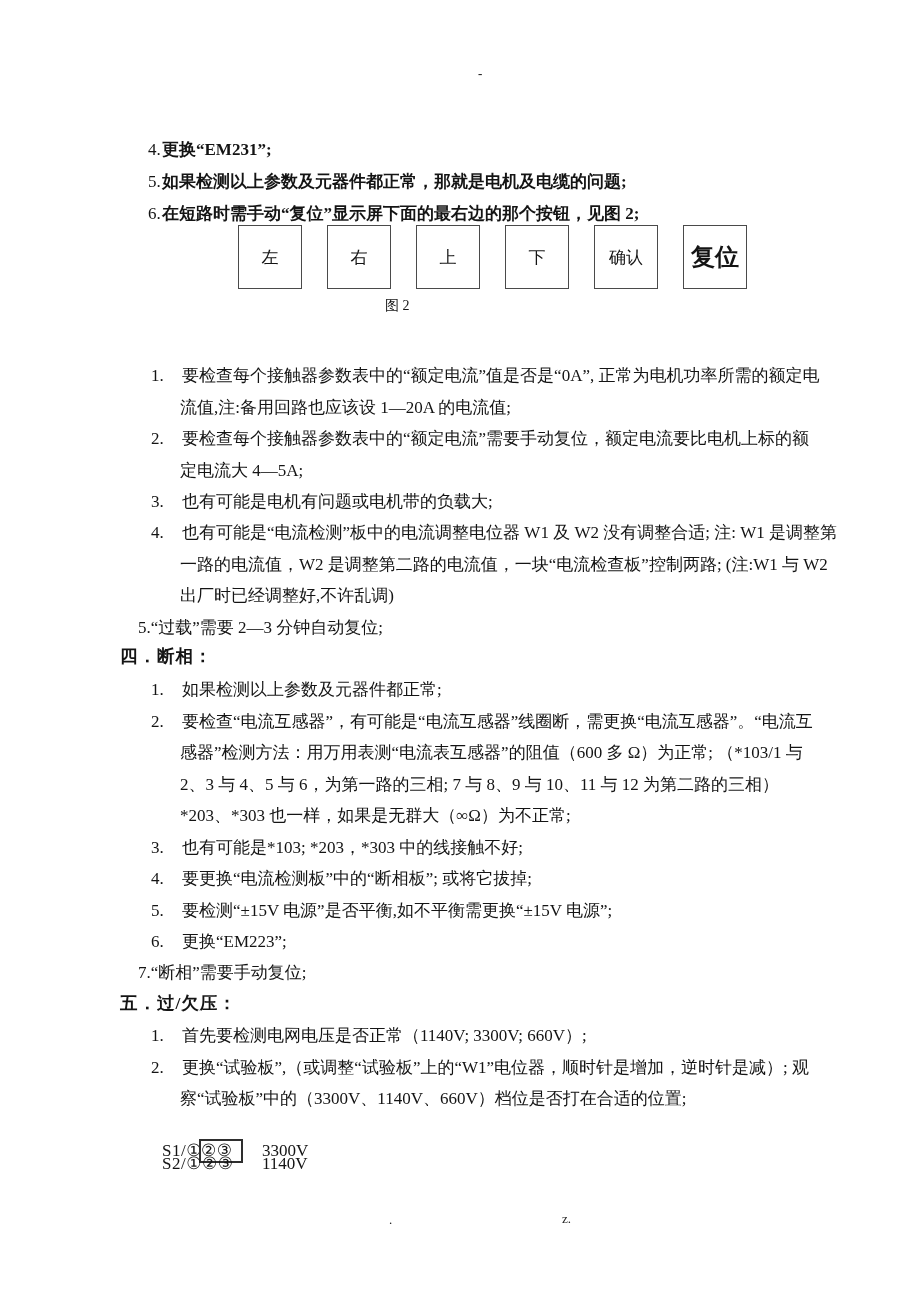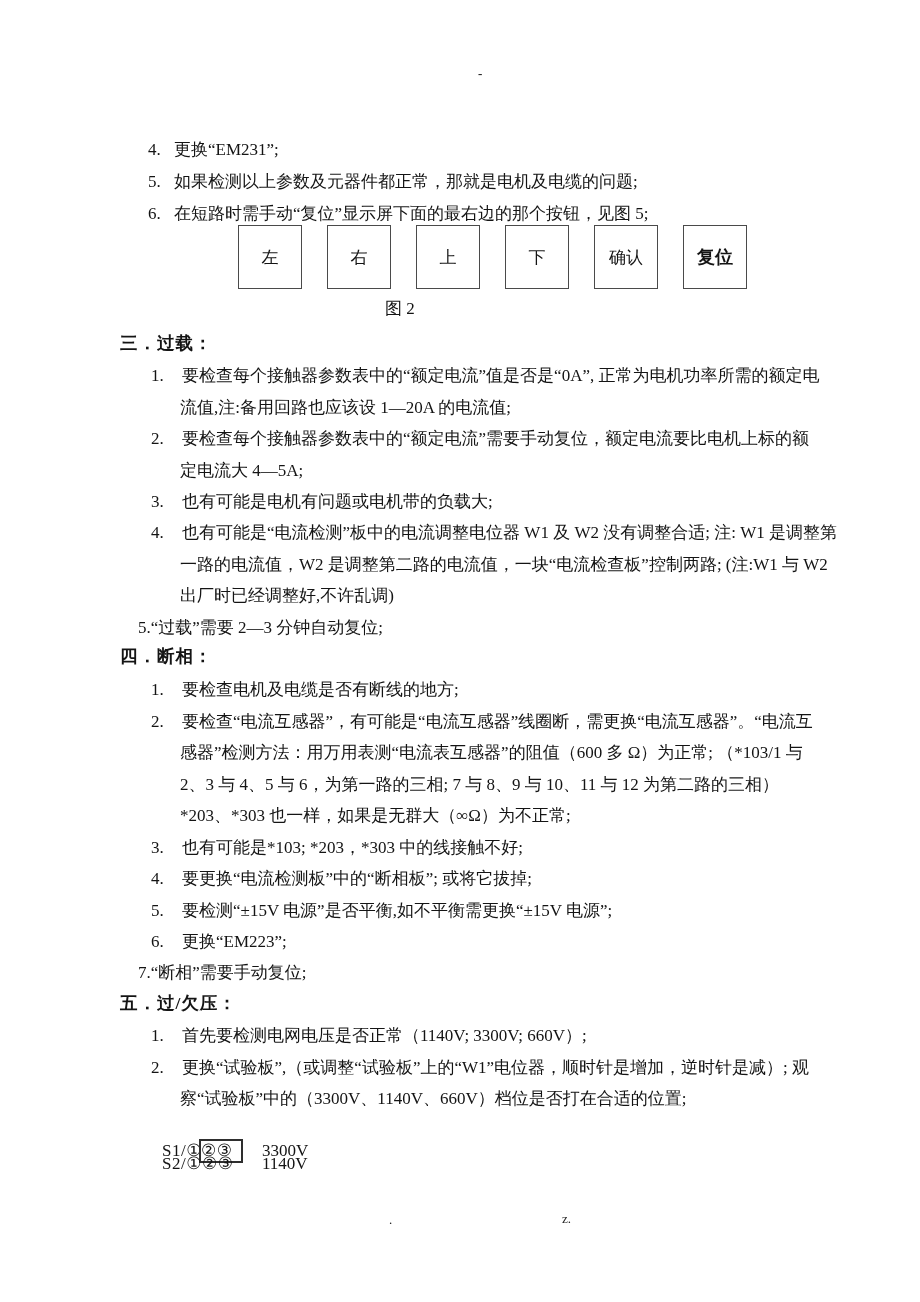--- a/index.html
+++ b/index.html
@@ -10,34 +10,34 @@
     background:#ffffff;
     overflow:hidden;
     font-family:"Liberation Serif","DejaVu Serif",serif;
     color:#141414;
   }
   .ln{position:absolute;left:0;width:920px;height:26px;line-height:26px;font-size:17px;white-space:nowrap;}
   .h{position:absolute;left:120px;font-weight:700;font-size:17.5px;letter-spacing:1px;}
   .n{position:absolute;left:151px;}   
   .n0{position:absolute;left:148px;}  
   .t{position:absolute;left:182px;}   
-  .t0{position:absolute;left:174px;}  
+  .t0{position:absolute;left:162px;font-weight:bold;}  
   .c{position:absolute;left:180px;}   
   .tt{position:absolute;left:138px;}  
   .sline{position:absolute;left:162px;letter-spacing:0.5px;}
   .sval{position:absolute;left:262px;}
   .sel-box{border:2px solid #2e2e2e;padding:0 9px 1px 0;margin-left:-3px;}
   .btn{
     position:absolute;top:225px;width:62px;height:62px;
     border:1.5px solid #4a4a4a;background:#fff;
     display:flex;align-items:center;justify-content:center;
     font-size:17px;
   }
-  .btn.bold{font-weight:700;font-size:18px;}
-  .caption{position:absolute;left:385px;top:297px;font-size:17px;}
+  .btn.bold{font-weight:700;font-size:24px;}
+  .caption{position:absolute;left:385px;top:297px;font-size:14px;}
   .mark{position:absolute;font-size:13px;color:#222;}
 </style>
 </head>
 <body>
 
 <div class="page">
 
   <span class="mark" style="left:478px;top:66px;font-weight:700;">-</span>
   <span class="mark" style="left:389px;top:1212px;">.</span>
   <span class="mark" style="left:562px;top:1211px;">z.</span>
@@ -45,21 +45,21 @@
   <div class="ln" style="top:137px">
     <span class="n0">4.</span>
     <span class="t0">更换“EM231”;</span>
   </div>
   <div class="ln" style="top:169px">
     <span class="n0">5.</span>
     <span class="t0">如果检测以上参数及元器件都正常，那就是电机及电缆的问题;</span>
   </div>
   <div class="ln" style="top:201px">
     <span class="n0">6.</span>
-    <span class="t0">在短路时需手动“复位”显示屏下面的最右边的那个按钮，见图 5;</span>
+    <span class="t0">在短路时需手动“复位”显示屏下面的最右边的那个按钮，见图 2;</span>
   </div>
 
   <div class="btn" style="left:238px">
       <span>左</span>
     </div>
   <div class="btn" style="left:327px">
       <span>右</span>
     </div>
   <div class="btn" style="left:416px">
       <span>上</span>
@@ -68,23 +68,20 @@
       <span>下</span>
     </div>
   <div class="btn" style="left:594px">
       <span>确认</span>
     </div>
   <div class="btn bold" style="left:683px">
       <span>复位</span>
     </div>
   <div class="caption">图 2</div>
 
-  <div class="ln" style="top:330px">
-    <span class="h">三．过载：</span>
-  </div>
   <div class="ln" style="top:363px">
     <span class="n">1.</span>
     <span class="t">要检查每个接触器参数表中的“额定电流”值是否是“0A”, 正常为电机功率所需的额定电</span>
   </div>
   <div class="ln" style="top:395px">
     <span class="c">流值,注:备用回路也应该设 1—20A 的电流值;</span>
   </div>
   <div class="ln" style="top:426px">
     <span class="n">2.</span>
     <span class="t">  要检查每个接触器参数表中的“额定电流”需要手动复位，额定电流要比电机上标的额</span>
@@ -108,21 +105,21 @@
   </div>
   <div class="ln" style="top:615px">
     <span class="tt">5.“过载”需要 2—3 分钟自动复位;</span>
   </div>
 
   <div class="ln" style="top:643px">
     <span class="h">四．断相：</span>
   </div>
   <div class="ln" style="top:677px">
     <span class="n">1.</span>
-    <span class="t">要检查电机及电缆是否有断线的地方;</span>
+    <span class="t">如果检测以上参数及元器件都正常;</span>
   </div>
   <div class="ln" style="top:709px">
     <span class="n">2.</span>
     <span class="t">要检查“电流互感器”，有可能是“电流互感器”线圈断，需更换“电流互感器”。“电流互</span>
   </div>
   <div class="ln" style="top:740px">
     <span class="c">感器”检测方法：用万用表测“电流表互感器”的阻值（600 多 Ω）为正常; （*103/1 与</span>
   </div>
   <div class="ln" style="top:772px">
     <span class="c">2、3 与 4、5 与 6，为第一路的三相; 7 与 8、9 与 10、11 与 12 为第二路的三相）</span>

